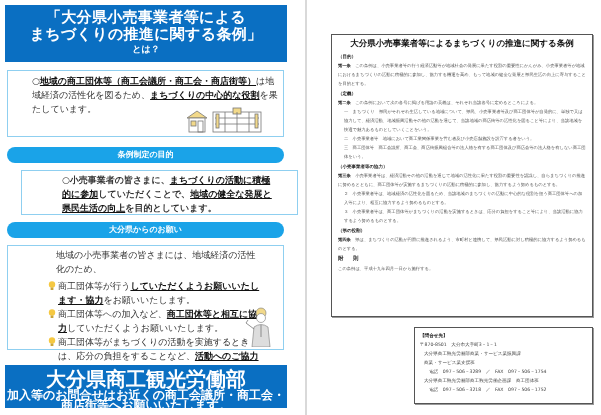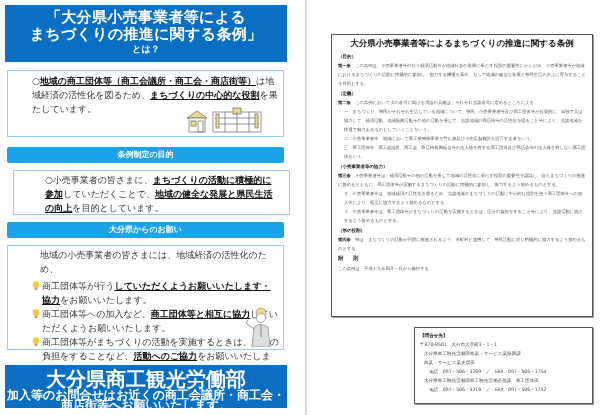--- a/index.html
+++ b/index.html
@@ -14,26 +14,26 @@
   .title-banner .t2 { font-size: 15px; font-weight: bold; line-height: 17px; letter-spacing: 0.3px; }
   .title-banner .t3 { font-size: 9px; font-weight: bold; line-height: 13px; }
 
   .box { position: absolute; border: 1.5px solid #8fcff0; background: #fff; }
   .box p { font-size: 9px; line-height: 14px; color: #333; margin-left: 20px; }
   .box b { color: #111; text-decoration: underline; text-decoration-thickness: 1px; }
 
   .box1 { left: 7px; top: 70px; width: 277px; height: 67px; padding: 3px 4px; }
   .box1 .illus { position: absolute; right: 18px; bottom: 2px; width: 80px; height: 28px; }
 
-  .section-bar { position: absolute; left: 7px; width: 277px; height: 16px; background: #1aa3e8; color: #fff; font-size: 8px; font-weight: bold; text-align: center; line-height: 16px; border-radius: 2px; }
+  .section-bar { position: absolute; left: 7px; width: 277px; height: 16px; background: #1aa3e8; color: #fff; font-size: 8px; font-weight: bold; text-align: center; line-height: 16px; border-radius: 8px; }
   .bar-purpose { top: 147px; }
   .bar-request { top: 222px; }
 
-  .box2 { left: 13px; top: 170px; width: 277px; height: 45px; padding: 2px 11px; }
-  .box3 { left: 7px; top: 245px; width: 277px; height: 105px; padding: 2px 4px; }
+  .box2 { left: 21px; top: 170px; width: 277px; height: 45px; padding: 2px 20px; font-weight: bold; }
+  .box3 { left: 7px; top: 245px; width: 277px; height: 105px; padding: 2px 20px; }
   .box3 .intro { padding-left: 8px; margin-bottom: 3px; }
   .req { position: relative; padding-left: 10px; }
   .req .bulb { position: absolute; left: 0; top: 2px; width: 8px; height: 10px; }
   .lady { position: absolute; right: 6px; bottom: 2px; width: 34px; height: 40px; }
 
   .footer-banner { position: absolute; left: 5px; top: 365px; width: 282px; height: 43px; background: #0a6fc2; color: #fff; text-align: center; }
   .footer-banner .dept { font-size: 20px; font-weight: bold; line-height: 22px; margin-top: 3px; }
   .footer-banner .note { font-size: 12px; font-weight: bold; line-height: 10px; }
 
   

